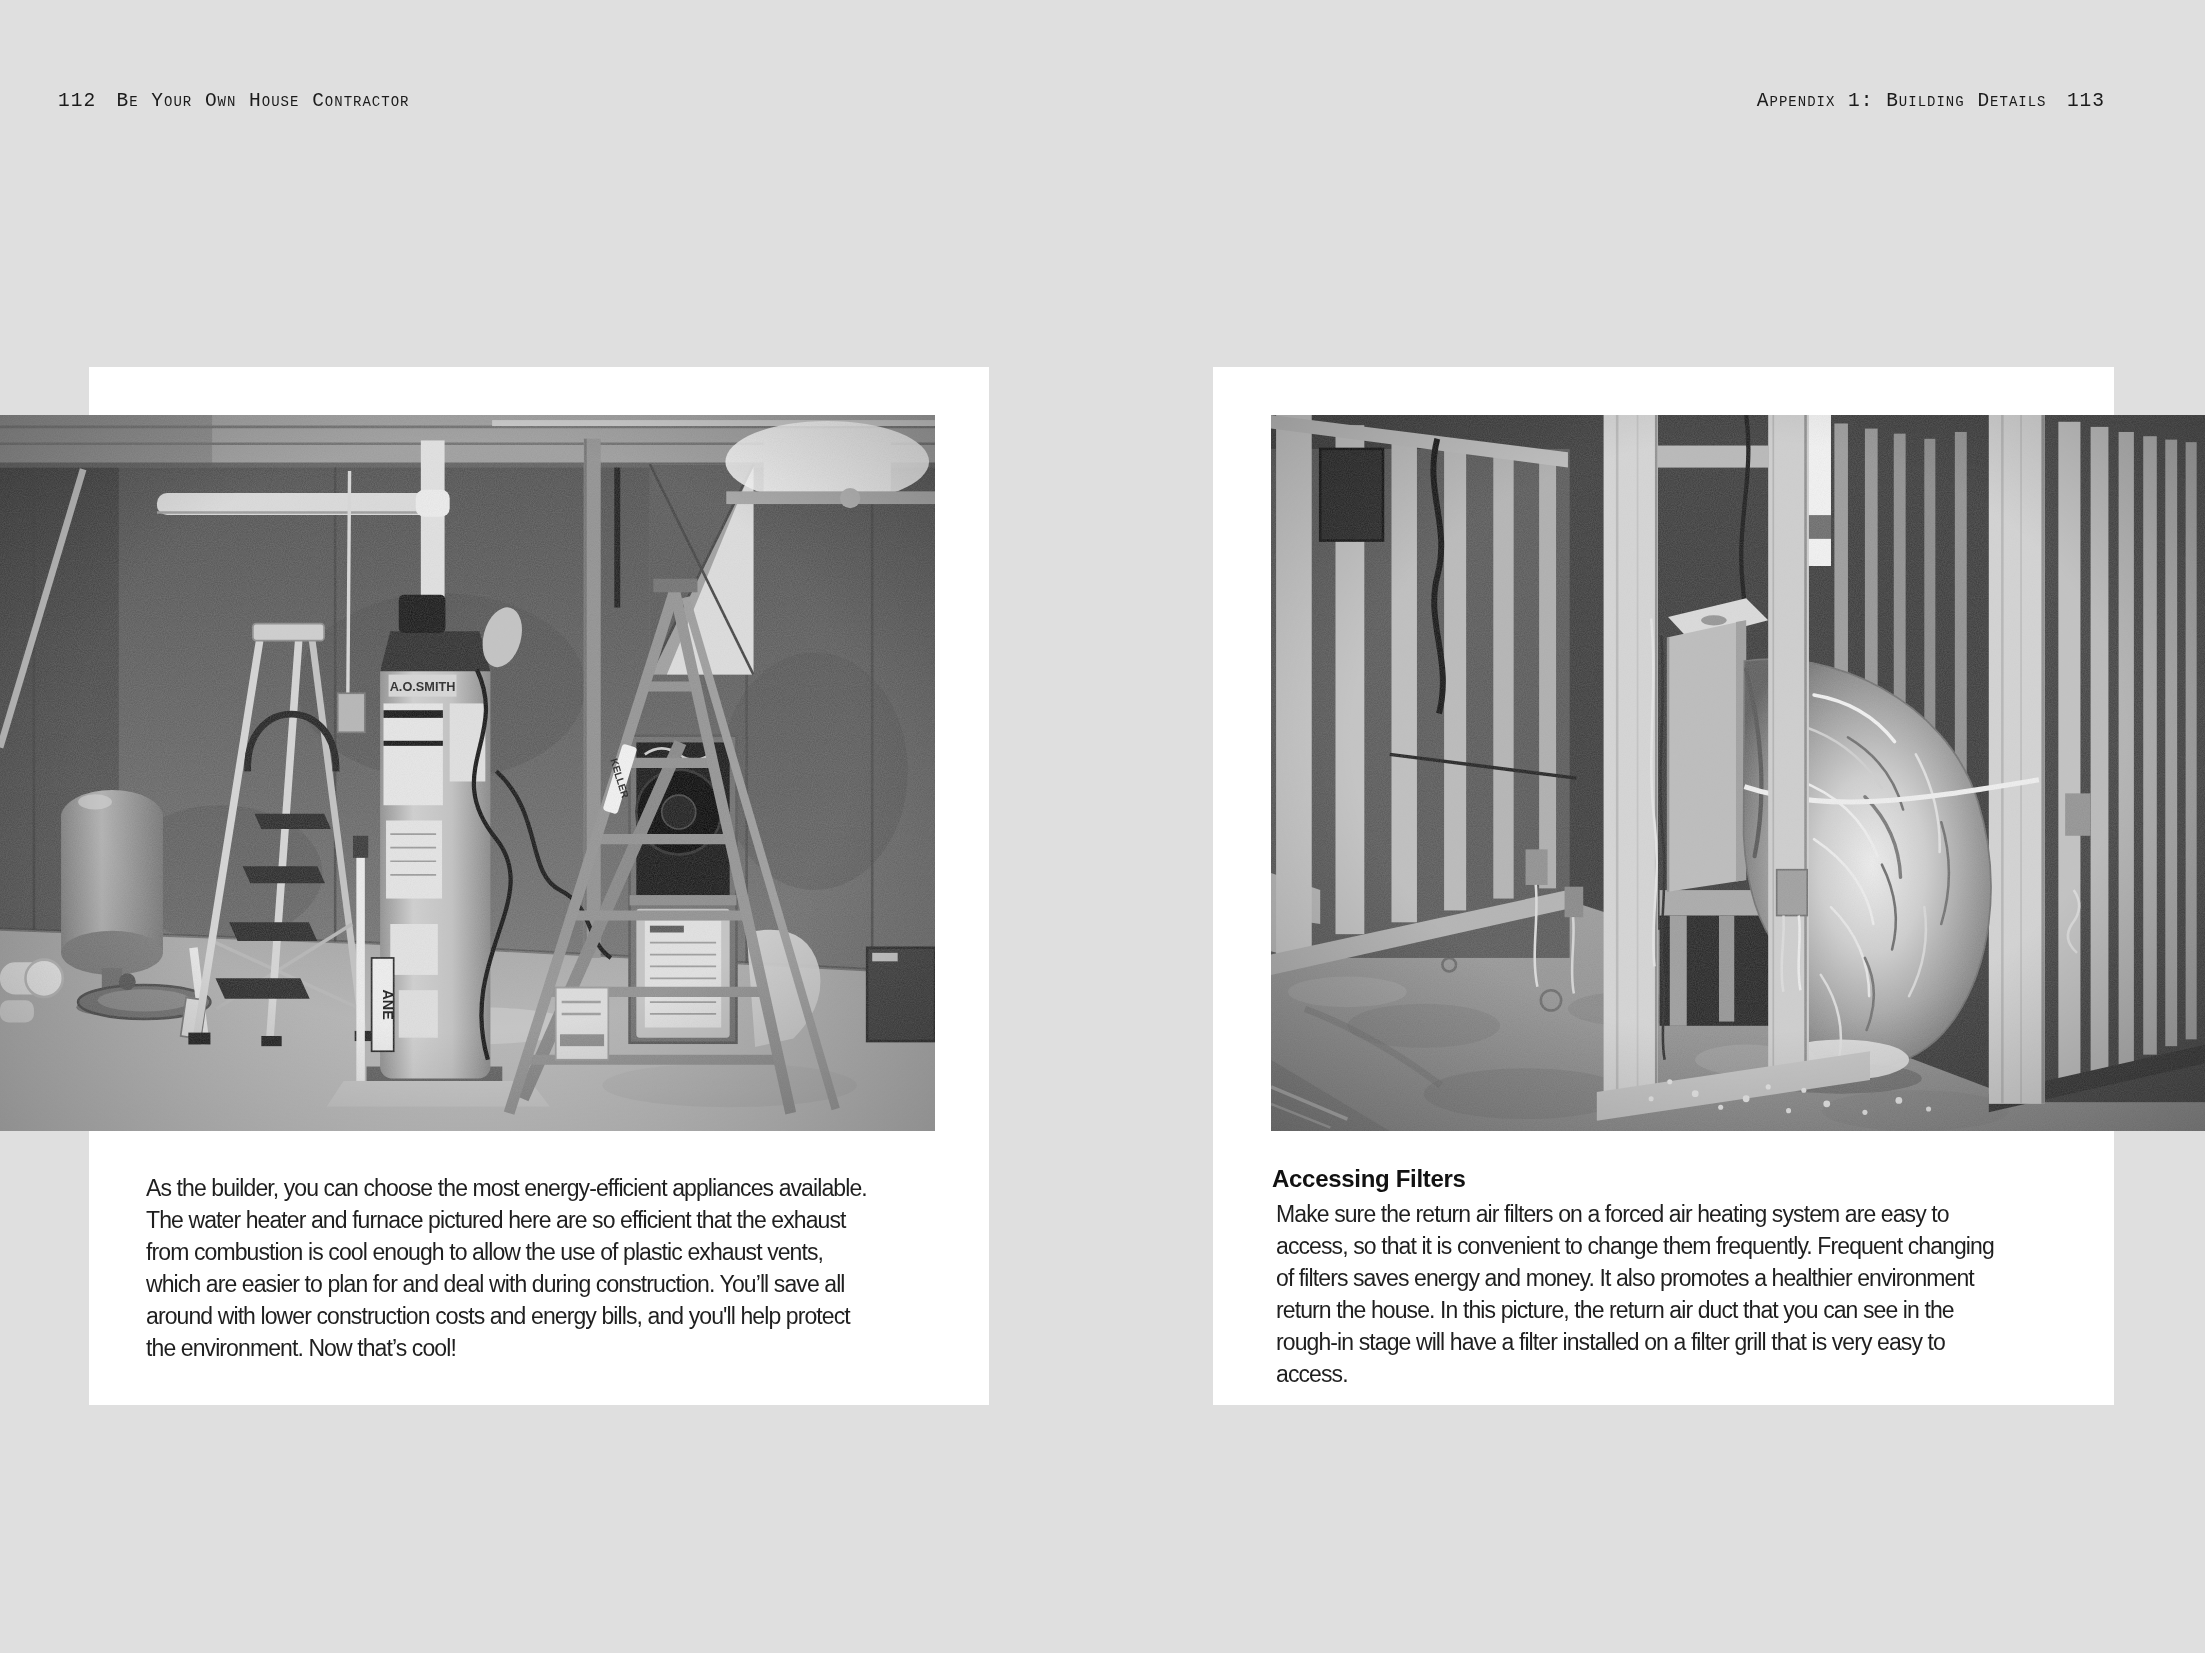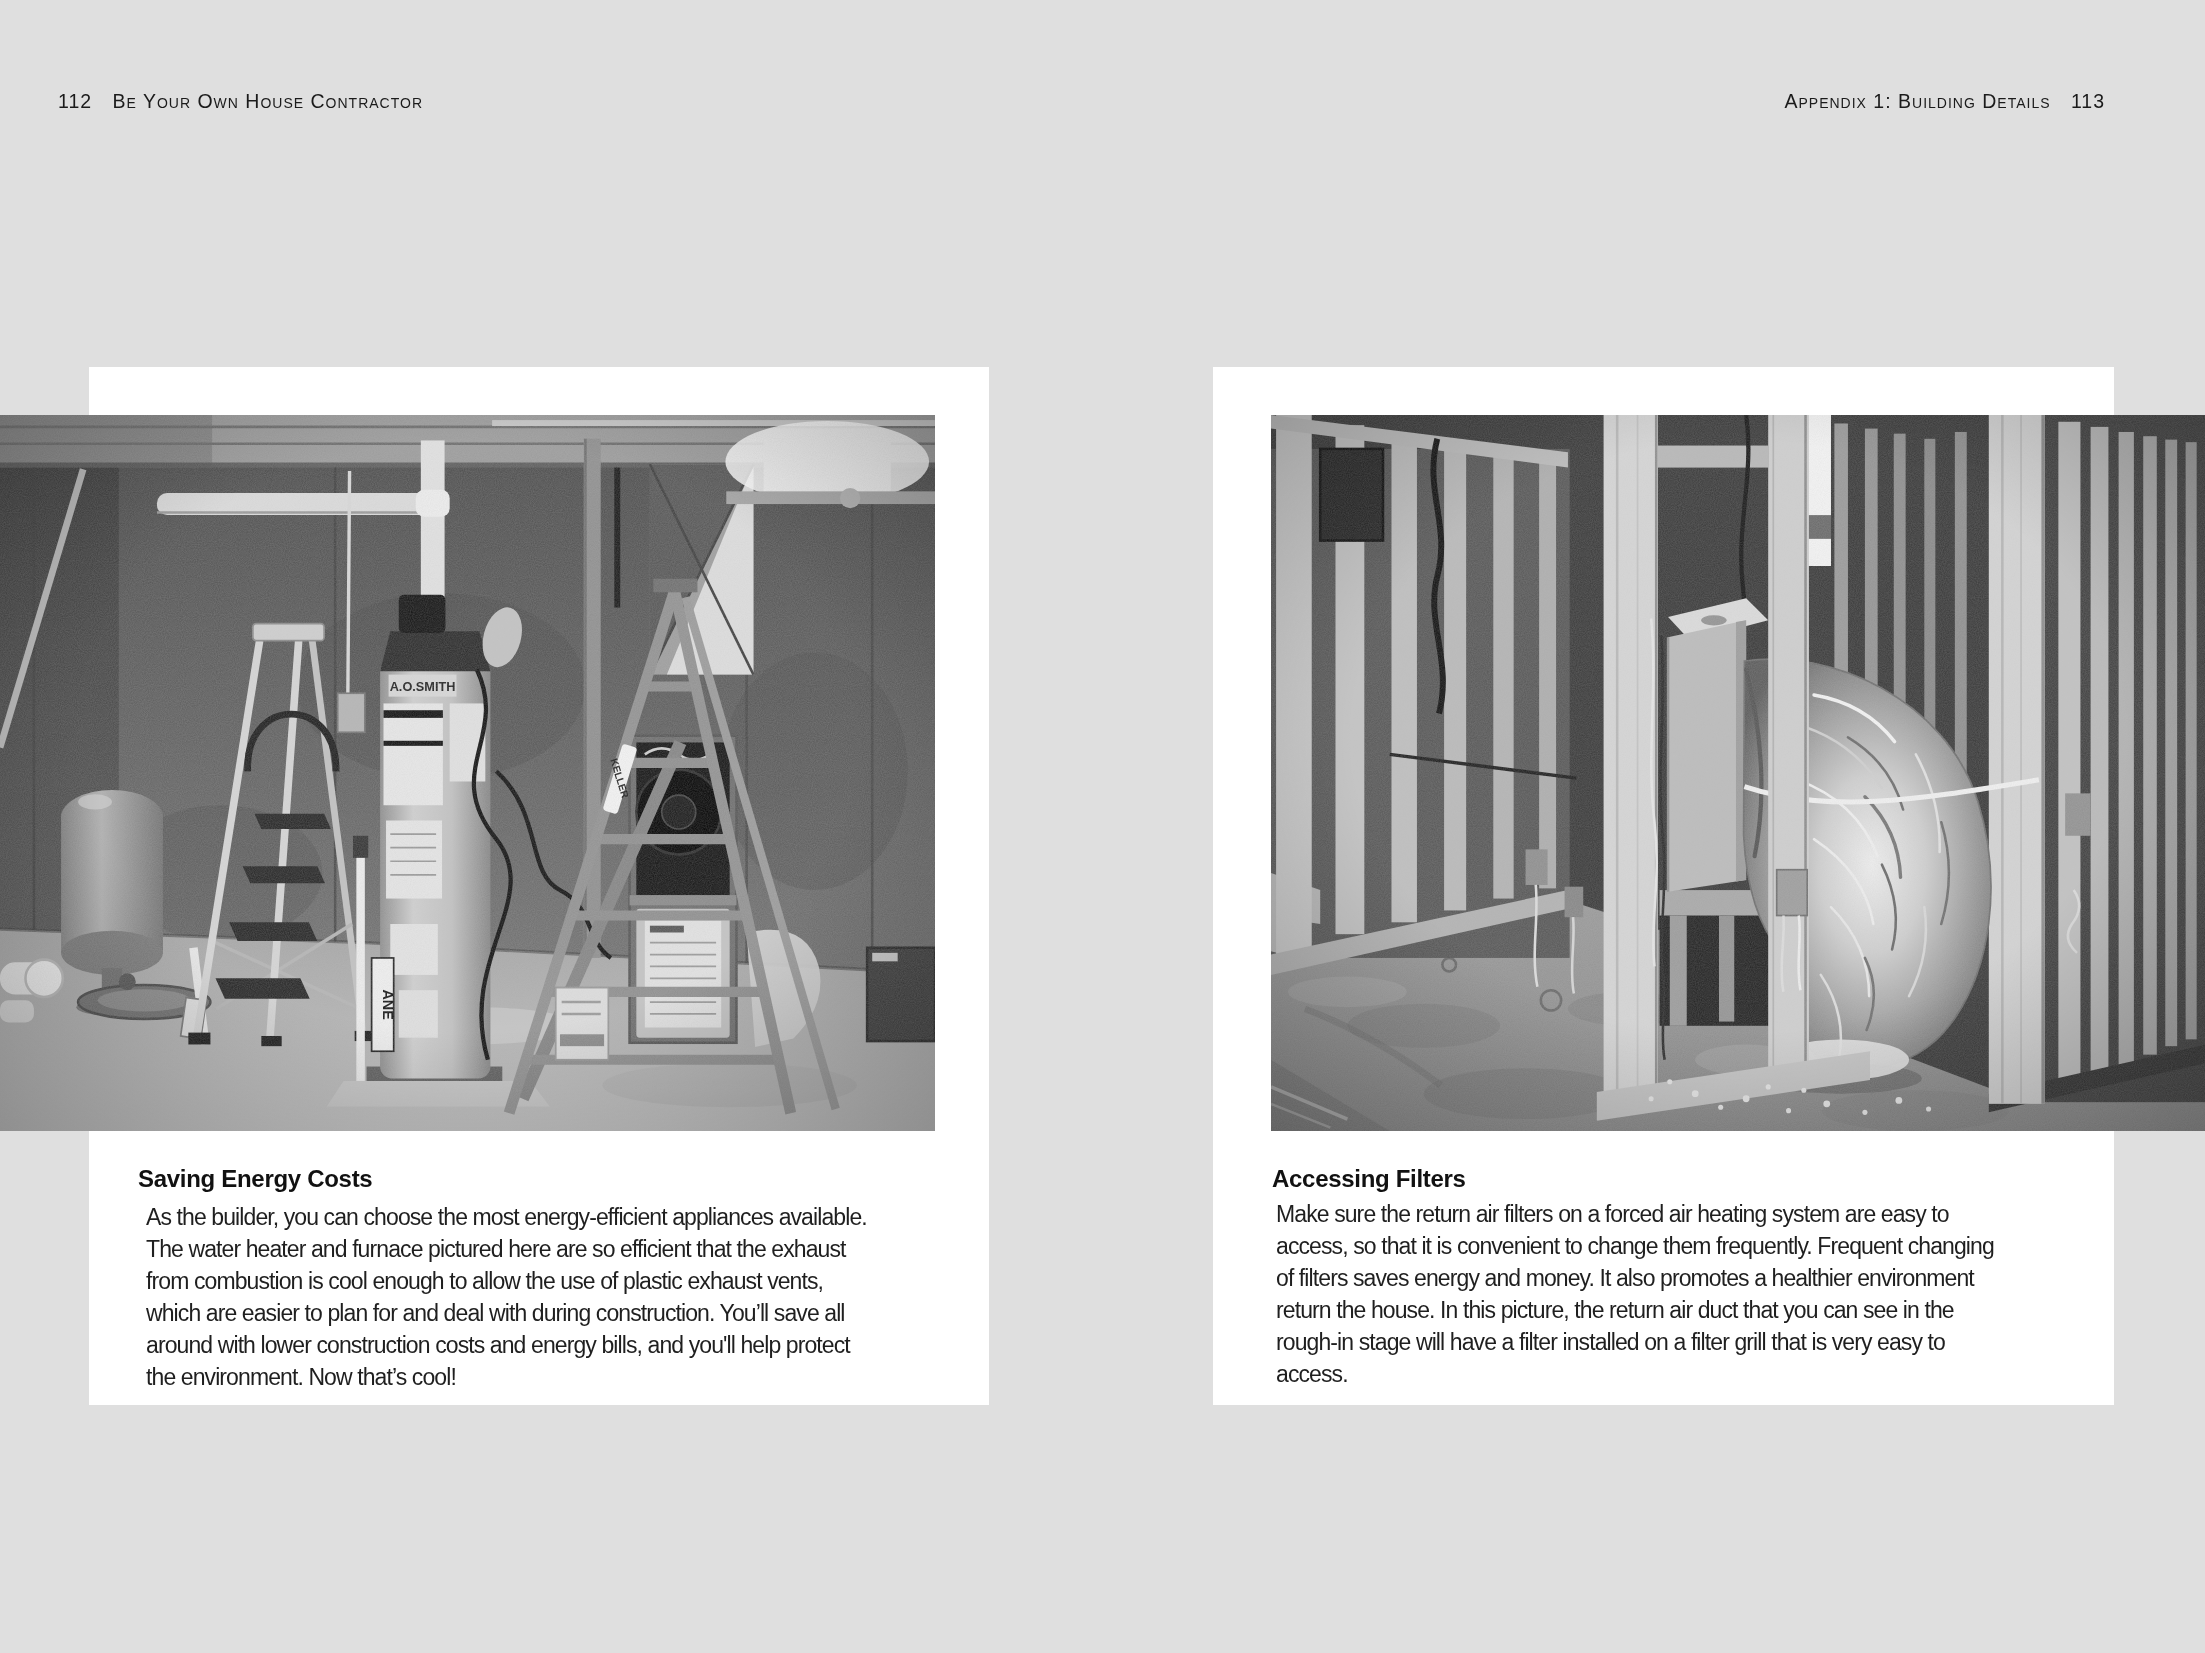--- a/index.html
+++ b/index.html
@@ -4,21 +4,21 @@
 <style>
   html,body{margin:0;padding:0;}
   body{
     width:2205px;height:1654px;position:relative;overflow:hidden;
     background:#dfdfdf;
     font-family:"Liberation Sans",sans-serif;
   }
   
   .running-head{
     position:absolute;top:90px;display:flex;align-items:baseline;gap:20.4px;
-    font-family:Liberation Sans, sans-serif;font-size:19.5px;color:#1b1b1b;
+    font-family:Liberation Mono, monospace;font-size:19.5px;color:#1b1b1b;
     letter-spacing:1px;white-space:nowrap;
   }
   .running-head .rh-title{font-variant:small-caps;}
   .rh-left{left:58px;}
   .rh-right{right:100px;}
   
   .panel{position:absolute;top:367px;height:1038px;background:#ffffff;}
   .panel-left{left:89px;width:900px;}
   .panel-right{left:1213px;width:901px;}
   
@@ -418,21 +418,20 @@
           <circle cx="586" cy="792" r="3"></circle>
           <circle cx="628" cy="796" r="3"></circle>
       </g>
 
       <rect x="0" y="0" width="1102" height="844" fill="none" filter="url(#grainR)" opacity="0.5"></rect>
       <rect x="0" y="0" width="1102" height="844" fill="url(#vigR)"></rect>
     </svg>
   </figure>
 
   <div class="caption caption-left">
-    <h3>Saving Energy Costs</h3>
     <p style="margin:8px">
       <span class="cap-line">As the builder, you can choose the most energy-efficient appliances available.</span>
       <span class="cap-line">The water heater and furnace pictured here are so efficient that the exhaust</span>
       <span class="cap-line">from combustion is cool enough to allow the use of plastic exhaust vents,</span>
       <span class="cap-line">which are easier to plan for and deal with during construction. You’ll save all</span>
       <span class="cap-line">around with lower construction costs and energy bills, and you'll help protect</span>
       <span class="cap-line">the environment. Now that’s cool!</span>
     </p>
   </div>
 

